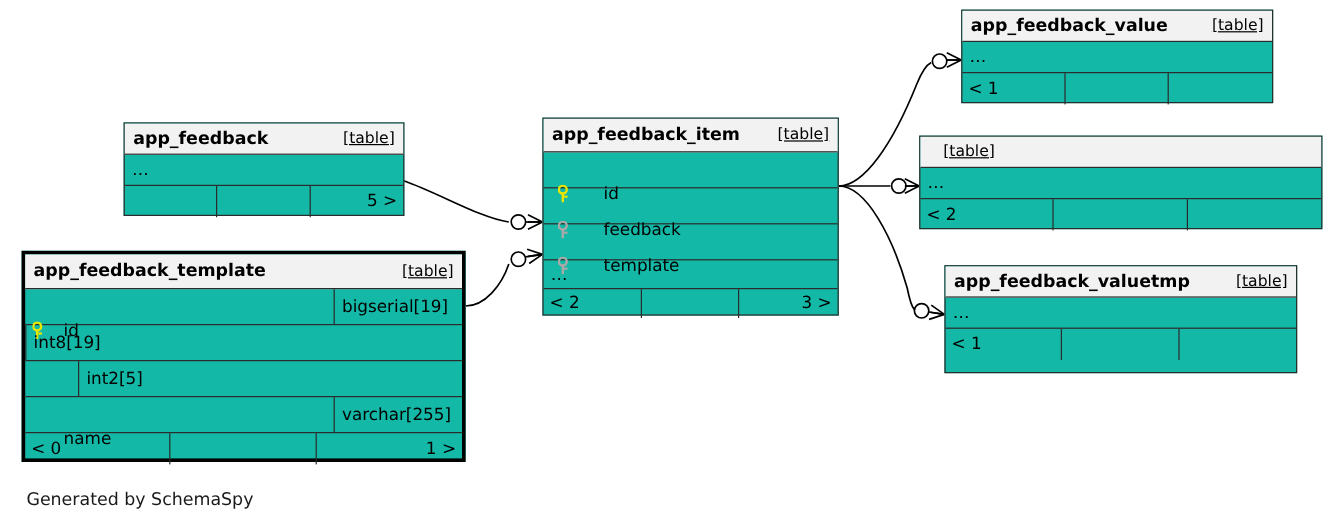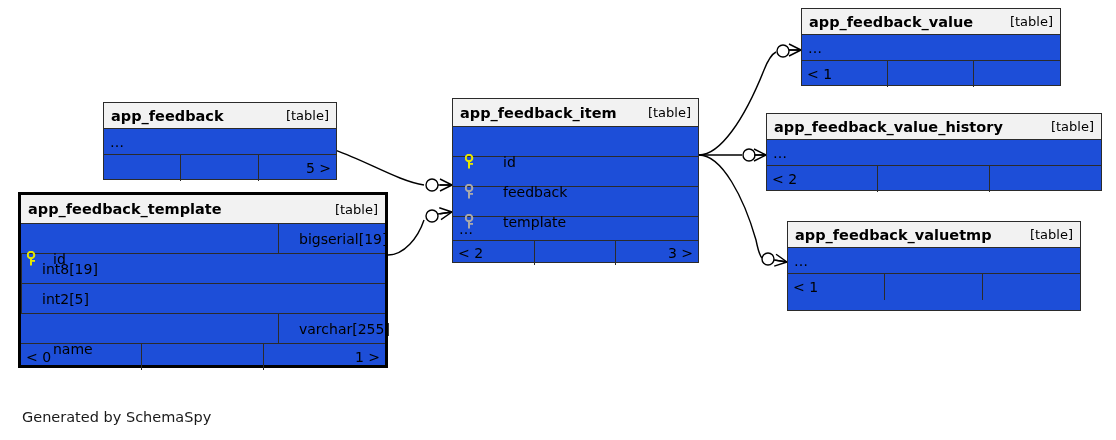--- a/index.html
+++ b/index.html
@@ -23,21 +23,21 @@
     position: absolute;
     left: 0;
     top: 0;
     width: 1116px;
     height: 440px;
     pointer-events: none;
   }
 
   .table-box {
     position: absolute;
-    background: #1d4ed8;
+    background: #14b8a6;
     border: 1px solid #2b2b2b;
     box-sizing: border-box;
     z-index: 2;
   }
   .table-box.focal {
     border: 3px solid #000000;
   }
 
   .tb-header {
     background: #f2f2f2;
@@ -53,20 +53,21 @@
     font-weight: bold;
     font-size: 14.5px;
     color: #000000;
     white-space: nowrap;
   }
   .tb-kind {
     font-size: 13px;
     color: #000000;
     white-space: nowrap;
     padding-left: 12px;
+    text-decoration: underline;
   }
 
   .tb-row {
     display: flex;
     align-items: center;
     border-bottom: 1px solid #2b2b2b;
     box-sizing: border-box;
     height: 30px;
   }
   .tb-row:last-child { border-bottom: none; }
@@ -77,21 +78,21 @@
     align-items: center;
     padding-left: 6px;
     box-sizing: border-box;
     height: 100%;
     overflow: hidden;
     margin-top: 40px;
   }
   .tb-col-type {
     flex: 0 0 auto;
     border-left: 1px solid #2b2b2b;
-    padding-left: 20px;
+    padding-left: 6px;
     padding-right: 4px;
     box-sizing: border-box;
     height: 100%;
     display: flex;
     align-items: center;
     font-size: 14px;
     color: #000000;
     white-space: nowrap;
   }
   .col-label {
@@ -200,21 +201,21 @@
     <div class="ellipsis-row" style="height:26px;">
       <span class="col-label">…</span>
     </div>
     <div class="tb-footer" style="border-top:none;">
       <span class="fcell left"></span>
       <span class="fcell left"></span>
       <span class="fcell right">5 &gt;</span>
     </div>
   </div>
 
-  <div class="table-box focal" style="left:18px; top:192px; width:370px; height:176px;">
+  <div class="table-box focal" style="left:18px; top:209px; width:370px; height:176px;">
     <div class="tb-header" style="height:29px;">
       <span class="tb-title">app_feedback_template</span>
       <span class="tb-kind">[table]</span>
     </div>
 
     <div class="tb-row" style="height:30px;">
       <span class="tb-col-name">
         <span class="key-slot">
           <svg width="11" height="16" viewBox="0 0 11 16" aria-hidden="true">
             <circle cx="4" cy="4" r="3.3" fill="none" stroke="#e6e600" stroke-width="2"></circle>
@@ -225,21 +226,21 @@
         <span class="col-label">id</span>
       </span>
       <span class="tb-col-type" style="width:107px;">bigserial[19]</span>
     </div>
 
     <div class="tb-row" style="height:30px;">
       <span class="tb-col-type" style="width:107px;">int8[19]</span>
     </div>
 
     <div class="tb-row" style="height:30px;">
-      <span class="tb-col-type" style="width:87px;">int2[5]</span>
+      <span class="tb-col-type" style="width:87px;margin-left:44px;">int2[5]</span>
     </div>
 
     <div class="tb-row" style="height:30px;">
       <span class="tb-col-name">
         <span class="key-slot indent"></span>
         <span class="col-label">name</span>
       </span>
       <span class="tb-col-type" style="width:107px;">varchar[255]</span>
     </div>
 
@@ -316,21 +317,20 @@
     </div>
     <div class="tb-footer" style="border-top:none;">
       <span class="fcell left">&lt; 1</span>
       <span class="fcell left"></span>
       <span class="fcell right"></span>
     </div>
   </div>
 
   <div class="table-box" style="left:766px; top:113px; width:336px; height:78px;">
     <div class="tb-header">
-      <span class="tb-title">app_feedback_value_history</span>
       <span class="tb-kind">[table]</span>
     </div>
     <div class="ellipsis-row" style="height:26px;">
       <span class="col-label">…</span>
     </div>
     <div class="tb-footer" style="border-top:none;">
       <span class="fcell left">&lt; 2</span>
       <span class="fcell left"></span>
       <span class="fcell right"></span>
     </div>

